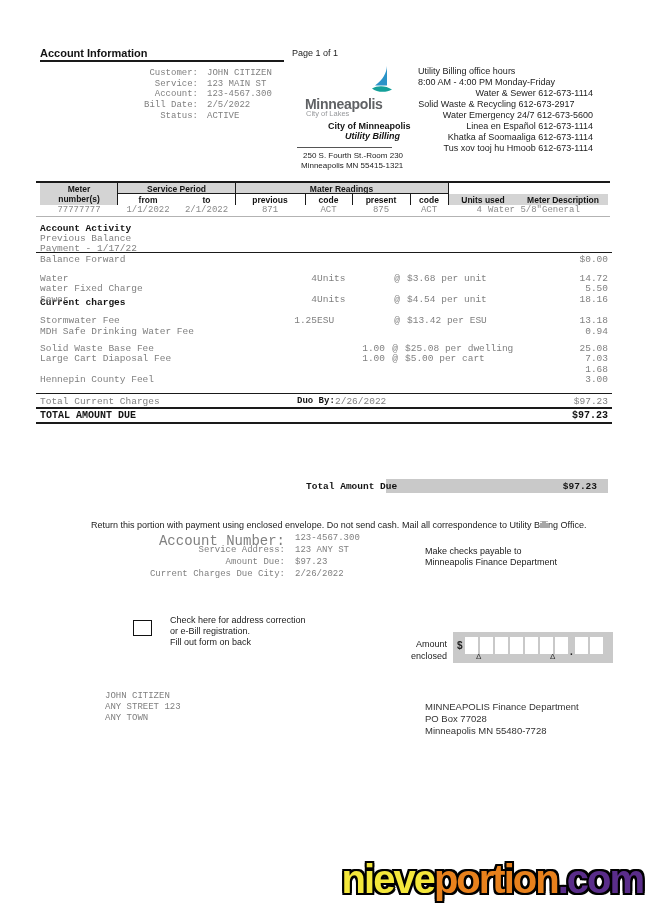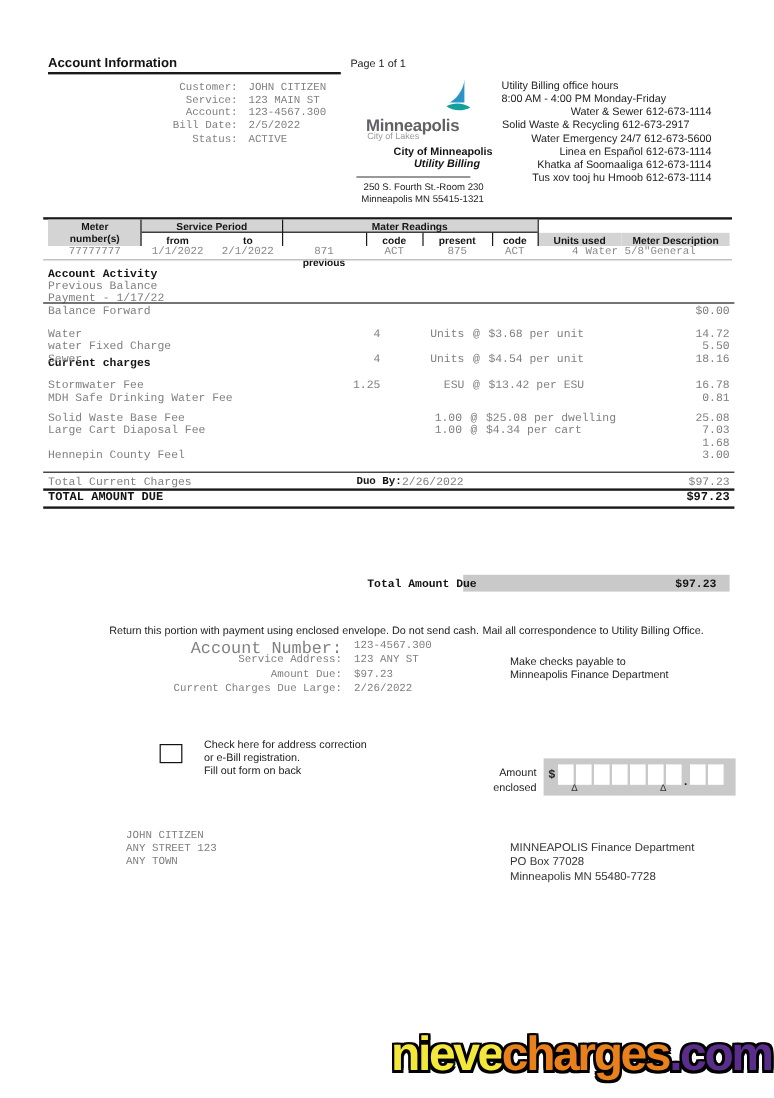--- a/index.html
+++ b/index.html
@@ -16,21 +16,21 @@
   .cell{position:absolute;display:flex;align-items:center;justify-content:center;
         font-size:8.5px;font-weight:bold;color:#141414;line-height:10px;}
   .gray{background:#d4d4d4;}
   .dcell{position:absolute;font-size:9px;color:#8a8a8a;text-align:center;
          font-family:"Liberation Mono","DejaVu Sans Mono",monospace;white-space:pre;}
   .crow{position:absolute;left:40px;width:568px;height:10px;display:flex;
         font-family:"Liberation Mono","DejaVu Sans Mono",monospace;font-size:9.5px;
         line-height:10px;color:#808080;white-space:pre;}
   .c-desc{width:235px;overflow:visible;}
   .c-qty{width:42px;text-align:right;}
-  .c-unit{width:70px;text-align:right;}
+  .c-unit{width:70px;}
   .c-qty2{width:110px;text-align:right;}
   .c-at{width:20px;text-align:center;}
   .c-rate{flex:1;text-align:left;}
   .c-amt{width:70px;text-align:right;}
   .fdesc{flex:1;}
   .famt{width:80px;text-align:right;}
   .checkbox{position:absolute;left:133px;top:620px;width:17px;height:14px;
             border:1.5px solid #111;background:#fff;}
   .wcell{position:absolute;width:13px;height:17px;background:#ffffff;top:637px;}
   .watermark{position:absolute;top:856px;right:2px;font-weight:bold;font-size:40px;
@@ -84,21 +84,21 @@
 
     <div class="cell gray" style="left:40px;top:183px;width:78px;height:22px;flex-direction:column;">
       <span>Meter</span>
       <span>number(s)</span>
     </div>
     <div class="cell gray" style="left:118px;top:183px;width:117px;height:11px;">Service Period</div>
     <div class="cell gray" style="left:235px;top:183px;width:213px;height:11px;">Mater Readings</div>
 
     <div class="cell" style="left:118px;top:194px;width:60px;height:11px;">from</div>
     <div class="cell" style="left:178px;top:194px;width:57px;height:11px;">to</div>
-    <div class="cell" style="left:235px;top:194px;width:70px;height:11px;margin-top:19px;">previous</div>
+    <div class="cell" style="left:235px;top:194px;width:70px;height:11px;">previous</div>
     <div class="cell" style="left:305px;top:194px;width:47px;height:11px;">code</div>
     <div class="cell" style="left:352px;top:194px;width:58px;height:11px;">present</div>
     <div class="cell" style="left:410px;top:194px;width:38px;height:11px;">code</div>
     <div class="cell gray" style="left:448px;top:194px;width:70px;height:11px;">Units used</div>
     <div class="cell gray" style="left:518px;top:194px;width:90px;height:11px;">Meter Description</div>
 
     <div class="hline" style="left:118px;top:193px;width:330px;height:1px;"></div>
     <div class="vline" style="left:117px;top:183px;height:22px;"></div>
     <div class="vline" style="left:235px;top:183px;height:22px;"></div>
     <div class="vline" style="left:448px;top:183px;height:22px;"></div>
@@ -132,31 +132,31 @@
   <div class="crow" style="top:274px;">
     <span class="c-desc">Water</span><span class="c-qty">4</span><span class="c-unit">Units</span><span class="c-at">@</span><span class="c-rate">$3.68 per unit</span><span class="c-amt">14.72</span>
   </div>
   <div class="crow" style="top:284px;">
     <span class="c-desc">water Fixed Charge</span><span class="c-qty"></span><span class="c-unit"></span><span class="c-at"></span><span class="c-rate"></span><span class="c-amt">5.50</span>
   </div>
   <div class="crow" style="top:295px;">
     <span class="c-desc">Sewer</span><span class="c-qty">4</span><span class="c-unit">Units</span><span class="c-at">@</span><span class="c-rate">$4.54 per unit</span><span class="c-amt">18.16</span>
   </div>
   <div class="crow" style="top:316px;">
-    <span class="c-desc">Stormwater Fee</span><span class="c-qty">1.25</span><span class="c-unit">ESU</span><span class="c-at">@</span><span class="c-rate">$13.42 per ESU</span><span class="c-amt">16.78</span>
+    <span class="c-desc">Stormwater Fee</span><span class="c-qty">1.25</span><span class="c-unit">ESU</span><span class="c-at">@</span><span class="c-rate">$13.42 per ESU</span><span class="c-amt">13.18</span>
   </div>
   <div class="crow" style="top:327px;">
-    <span class="c-desc">MDH Safe Drinking Water Fee</span><span class="c-qty"></span><span class="c-unit"></span><span class="c-at"></span><span class="c-rate"></span><span class="c-amt">0.81</span>
+    <span class="c-desc">MDH Safe Drinking Water Fee</span><span class="c-qty"></span><span class="c-unit"></span><span class="c-at"></span><span class="c-rate"></span><span class="c-amt">0.94</span>
   </div>
 
   <div class="crow" style="top:344px;">
     <span class="c-desc">Solid Waste Base Fee</span><span class="c-qty2">1.00</span><span class="c-at">@</span><span class="c-rate">$25.08 per dwelling</span><span class="c-amt">25.08</span>
   </div>
   <div class="crow" style="top:354px;justify-content:center;">
-    <span class="c-desc">Large Cart Diaposal Fee</span><span class="c-qty2">1.00</span><span class="c-at">@</span><span class="c-rate">$4.34 per cart</span><span class="c-amt">7.03</span>
+    <span class="c-desc">Large Cart Diaposal Fee</span><span class="c-qty2">1.00</span><span class="c-at">@</span><span class="c-rate">$5.00 per cart</span><span class="c-amt">7.03</span>
   </div>
   <div class="crow" style="top:365px;">
     <span class="c-at"></span><span class="c-rate"></span><span class="c-amt">1.68</span>
   </div>
   <div class="crow" style="top:375px;">
     <span class="c-desc" style="width:345px;">Hennepin County Feel</span><span class="c-at"></span><span class="c-rate"></span><span class="c-amt">3.00</span>
   </div>
 
   <div class="hline" style="left:36px;top:393px;width:576px;height:1px;"></div>
   <div class="abs mono g" style="left:40px;top:396px;font-size:9.5px;">Total Current Charges</div>
@@ -174,21 +174,21 @@
 
   <div class="abs" style="left:67px;top:520px;font-size:9px;color:#222;margin-left:24px;">Return this portion with payment using enclosed envelope. Do not send cash.</div>
   <div class="abs" style="left:402px;top:520px;font-size:9px;color:#222;">Mail all correspondence to Utility Billing Office.</div>
 
   <div class="abs mono g" style="left:100px;top:533px;width:185px;text-align:right;font-size:14px;">Account Number:</div>
   <div class="abs mono g" style="left:295px;top:533px;font-size:9px;">123-4567.300</div>
   <div class="abs mono g" style="left:100px;top:545px;width:185px;text-align:right;font-size:9px;">Service Address:</div>
   <div class="abs mono g" style="left:295px;top:545px;font-size:9px;">123 ANY ST</div>
   <div class="abs mono g" style="left:100px;top:557px;width:185px;text-align:right;font-size:9px;">Amount Due:</div>
   <div class="abs mono g" style="left:295px;top:557px;font-size:9px;">$97.23</div>
-  <div class="abs mono g" style="left:100px;top:569px;width:185px;text-align:right;font-size:9px;">Current Charges Due Large:</div>
+  <div class="abs mono g" style="left:100px;top:569px;width:185px;text-align:right;font-size:9px;">Current Charges Due City:</div>
   <div class="abs mono g" style="left:295px;top:569px;font-size:9px;">2/26/2022</div>
 
   <div class="abs" style="left:425px;top:546px;font-size:9px;color:#222;">Make checks payable to</div>
   <div class="abs" style="left:425px;top:557px;font-size:9px;color:#222;">Minneapolis Finance Department</div>
 
   <span class="checkbox"></span>
   <div class="abs" style="left:170px;top:615px;font-size:9px;color:#222;">Check here for address correction</div>
   <div class="abs" style="left:170px;top:626px;font-size:9px;color:#222;">or e-Bill registration.</div>
   <div class="abs" style="left:170px;top:637px;font-size:9px;color:#222;">Fill out form on back</div>
 
@@ -211,16 +211,16 @@
 
   <div class="abs mono g" style="left:105px;top:691px;font-size:9px;">JOHN CITIZEN</div>
   <div class="abs mono g" style="left:105px;top:702px;font-size:9px;">ANY STREET 123</div>
   <div class="abs mono g" style="left:105px;top:713px;font-size:9px;">ANY TOWN</div>
 
   <div class="abs" style="left:425px;top:701px;font-size:9.5px;color:#333;">MINNEAPOLIS Finance Department</div>
   <div class="abs" style="left:425px;top:713px;font-size:9.5px;color:#333;">PO Box 77028</div>
   <div class="abs" style="left:425px;top:725px;font-size:9.5px;color:#333;">Minneapolis MN 55480-7728</div>
 
   <div class="watermark">
-    <span style="color: rgb(244, 231, 59);">nieve</span><span style="color: rgb(232, 129, 28);">charges</span><span style="color: rgb(90, 45, 138);">.com</span>
+    <span style="color: rgb(244, 231, 59);">nieve</span><span style="color: rgb(232, 129, 28);">portion</span><span style="color: rgb(90, 45, 138);">.com</span>
   </div>
 
 </div>
 
 </body></html>

